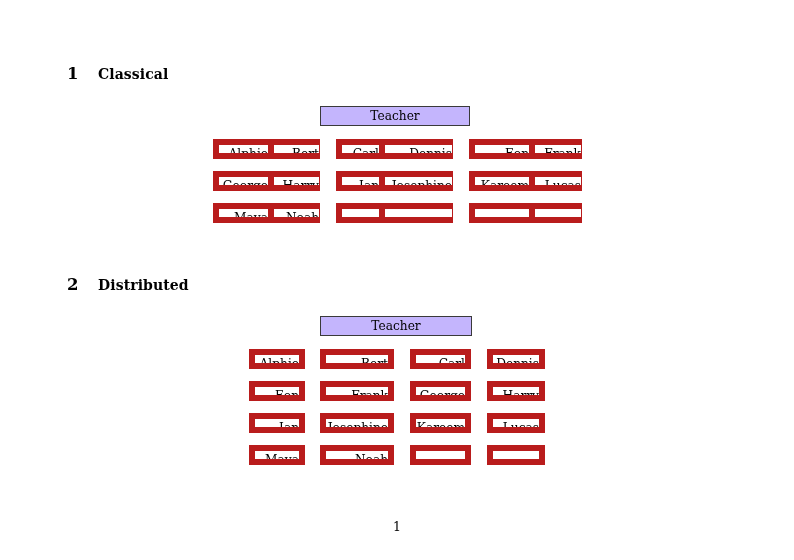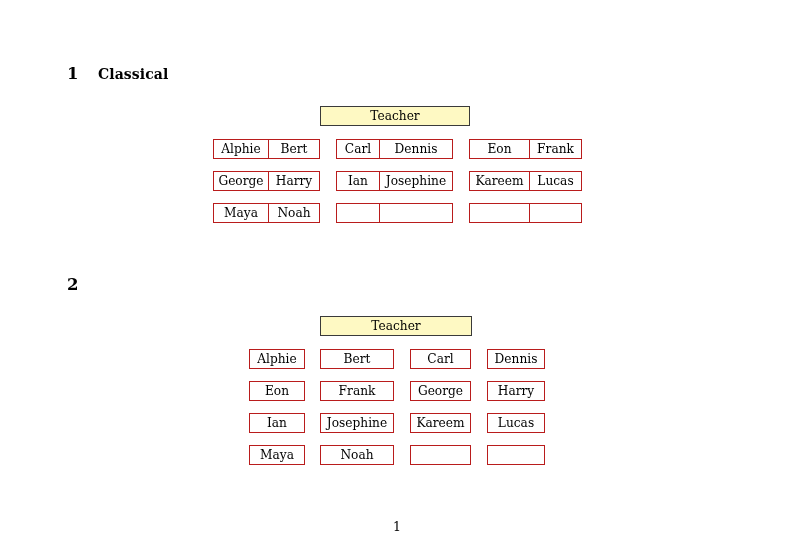--- a/index.html
+++ b/index.html
@@ -40,37 +40,37 @@
   }
   .section-heading .sec-title {
     font-size: 14px;
   }
   #heading-classical   { left: 67px; top: 64px; }
   #heading-distributed { left: 67px; top: 275px; }
 
   
   .cell {
     box-sizing: border-box;
-    border: 1px solid #b91c1c;
+    border: 6px solid #b91c1c;
     background: #ffffff;
     height: 20px;
     line-height: 18px;
-    text-align: center;
+    text-align: right;
     font-size: 12.2px;
     color: #000;
     white-space: nowrap;
     overflow: hidden;
   }
 
   
   .teacher-box {
     position: absolute;
     box-sizing: border-box;
     border: 1px solid #3a3a3a;
-    background: #fef9c3;
+    background: #c4b5fd;
     height: 20px;
     line-height: 18px;
     text-align: center;
     font-size: 12.2px;
   }
   #classical-teacher   { left: 320px; top: 106px; width: 150px; }
   #distributed-teacher { left: 320px; top: 316px; width: 152px; }
 
   
   .group-row {
@@ -173,20 +173,21 @@
     <div class="cell c-left">Kareem</div>
     <div class="cell c-right">Lucas</div>
   </div>
   <div class="group-row grp-c row-3">
     <div class="cell c-left"></div>
     <div class="cell c-right"></div>
   </div>
 
   <div class="section-heading" id="heading-distributed">
     <span class="sec-num">2</span>
+    <span class="sec-title">Distributed</span>
   </div>
 
   <div class="teacher-box" id="distributed-teacher">Teacher</div>
 
   <div class="cell grid-cell col-1 drow-1">Alphie</div>
   <div class="cell grid-cell col-2 drow-1">Bert</div>
   <div class="cell grid-cell col-3 drow-1">Carl</div>
   <div class="cell grid-cell col-4 drow-1">Dennis</div>
 
   <div class="cell grid-cell col-1 drow-2">Eon</div>

